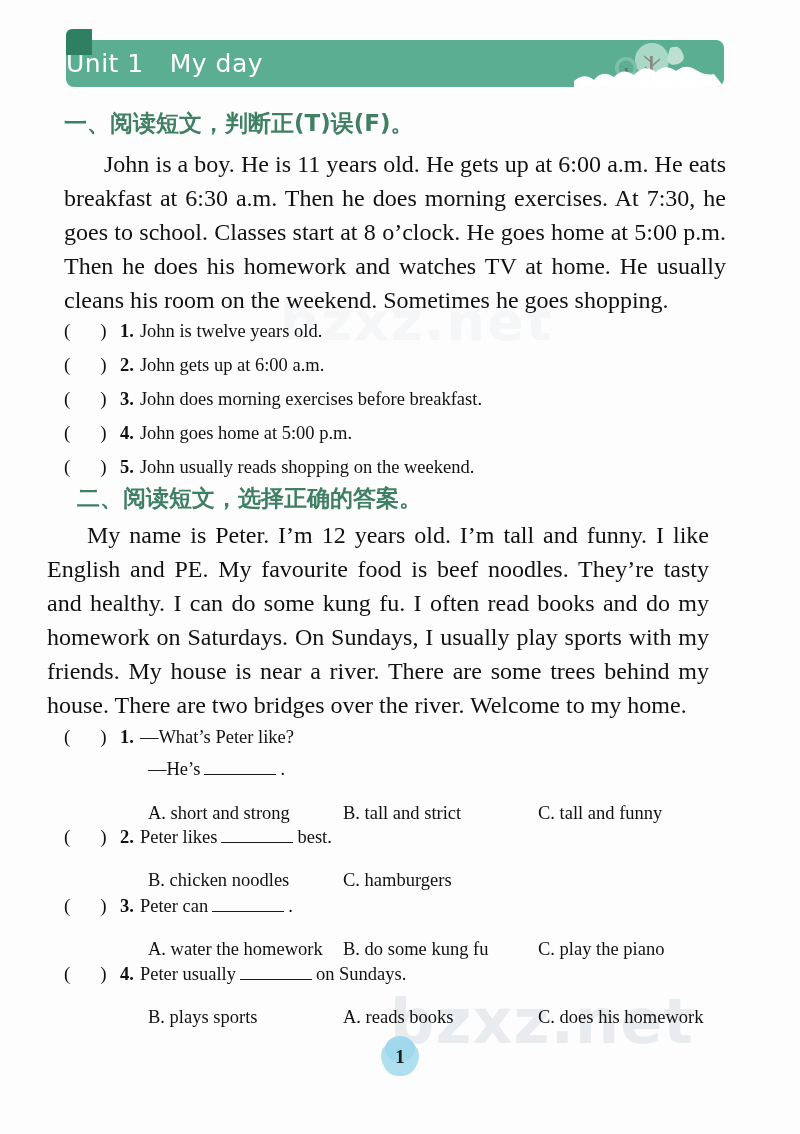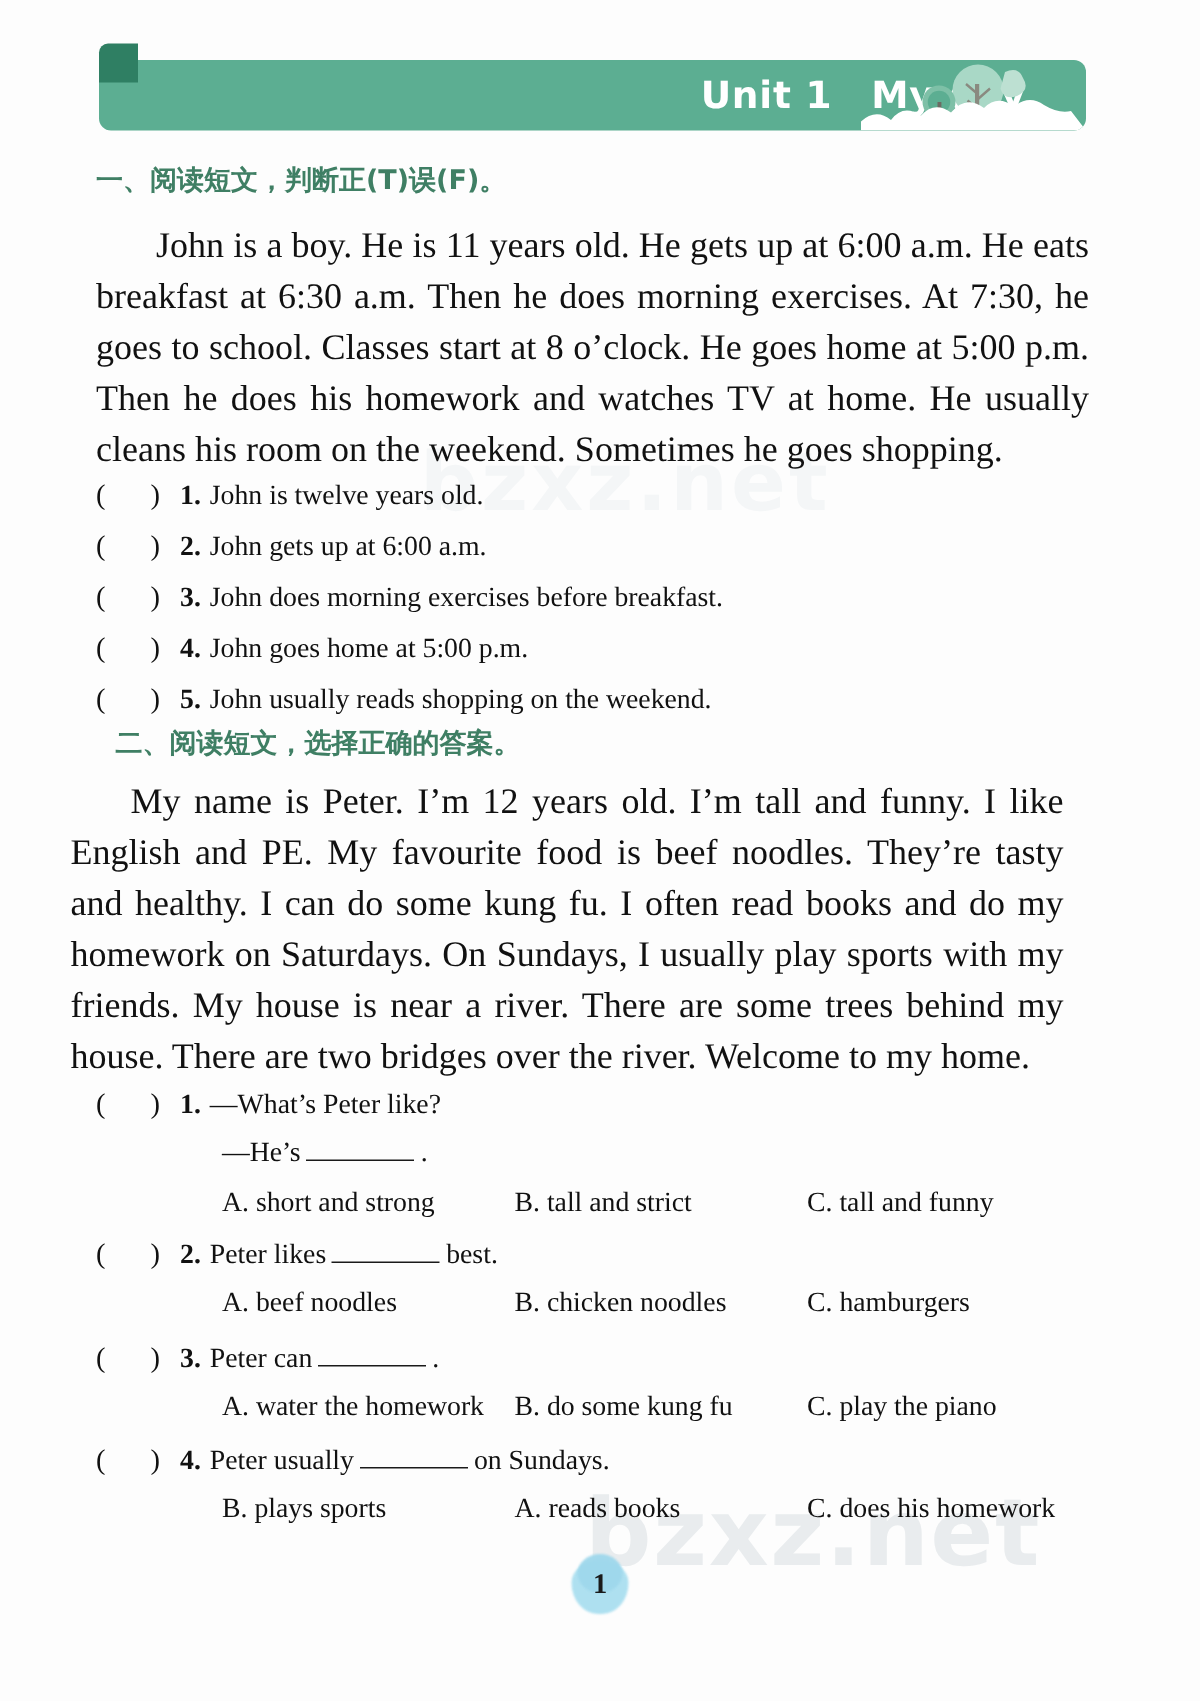--- a/index.html
+++ b/index.html
@@ -76,45 +76,44 @@
     overflow: hidden;
   }
   .banner-title {
     position: absolute;
     left: 0;
     top: 0;
     width: 658px;
     height: 47px;
     display: flex;
     align-items: center;
-    justify-content: flex-end;
+    justify-content: flex-start;
     font-family: "DejaVu Sans", sans-serif;
     font-size: 25px;
     color: #ffffff;
     letter-spacing: 0.5px;
     padding-right: 40px;
-    font-weight: bold;
   }
   .banner-title .unit-num { margin-right: 26px; }
 
   
   .banner-deco {
     position: absolute;
     right: 0px;
     bottom: 0px;
     width: 150px;
     height: 47px;
     z-index: 2;
   }
 
   
   .sec-head {
     position: absolute;
     font-family: "DejaVu Sans", sans-serif;
-    font-size: 18px;
+    font-size: 23px;
     font-weight: 700;
     color: #3f7f64;
     letter-spacing: 0px;
     white-space: nowrap;
     z-index: 2;
   }
   #sec1-head { left: 64px; top: 108px; }
   #sec2-head { left: 77px; top: 483px; }
 
   
@@ -181,20 +180,21 @@
     border-bottom: 1.6px solid #1a1a1a;
     width: 72px;
     height: 15px;
     margin: 0 4px;
   }
   .options {
     display: flex;
     height: 33px;
     align-items: baseline;
     padding-left: 84px;
+    margin-top: 11px;
   }
   .opt { white-space: nowrap; }
 
   
   .page-num-wrap {
     position: absolute;
     left: 381px;
     top: 1040px;
     width: 38px;
     height: 38px;
@@ -314,21 +314,20 @@
 
   <div class="mc-block" style="top:826px">
     <div class="mc-stem">
       <span class="bracket"><span class="lp">(</span><span>)</span></span>
       <span class="q-num">2.</span>
       <span>Peter likes</span>
       <span class="blank"></span>
       <span>best.</span>
     </div>
     <div class="options">
-      <span class="opt" style="width:195px">A. beef noodles</span>
       <span class="opt" style="width:195px">B. chicken noodles</span>
       <span class="opt">C. hamburgers</span>
     </div>
   </div>
 
   <div class="mc-block" style="top:895px">
     <div class="mc-stem">
       <span class="bracket"><span class="lp">(</span><span>)</span></span>
       <span class="q-num">3.</span>
       <span>Peter can</span>

